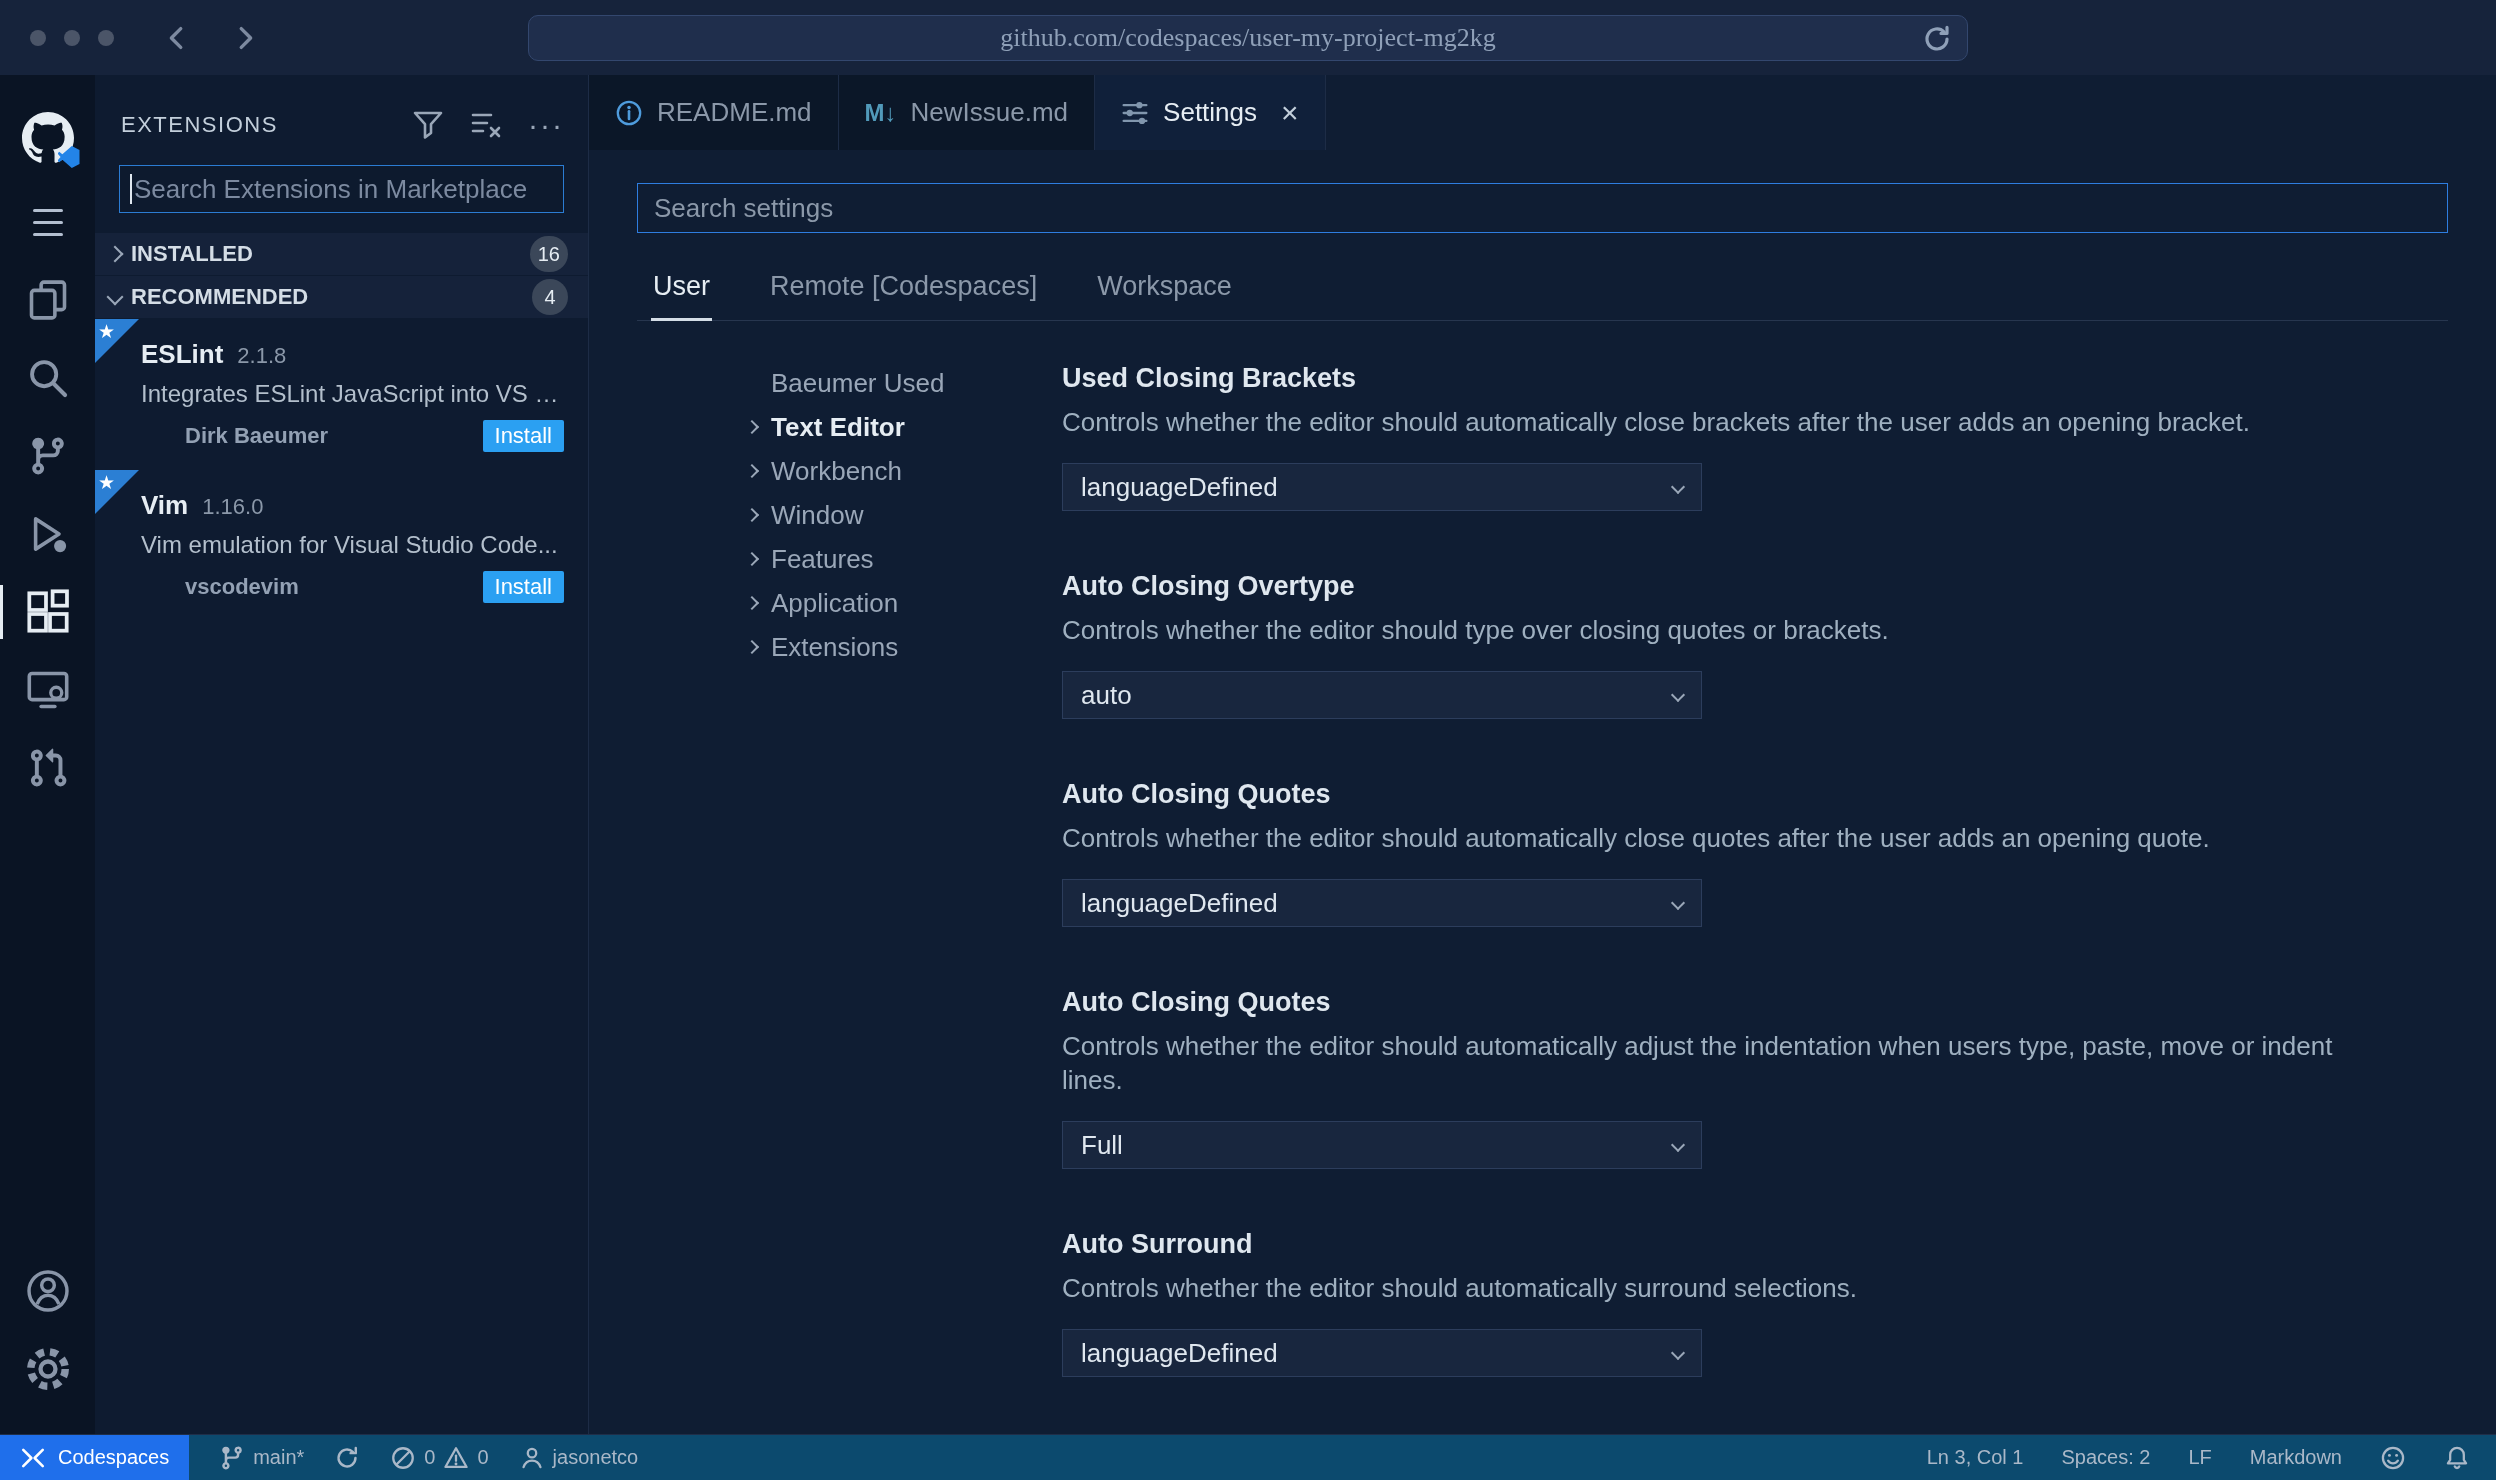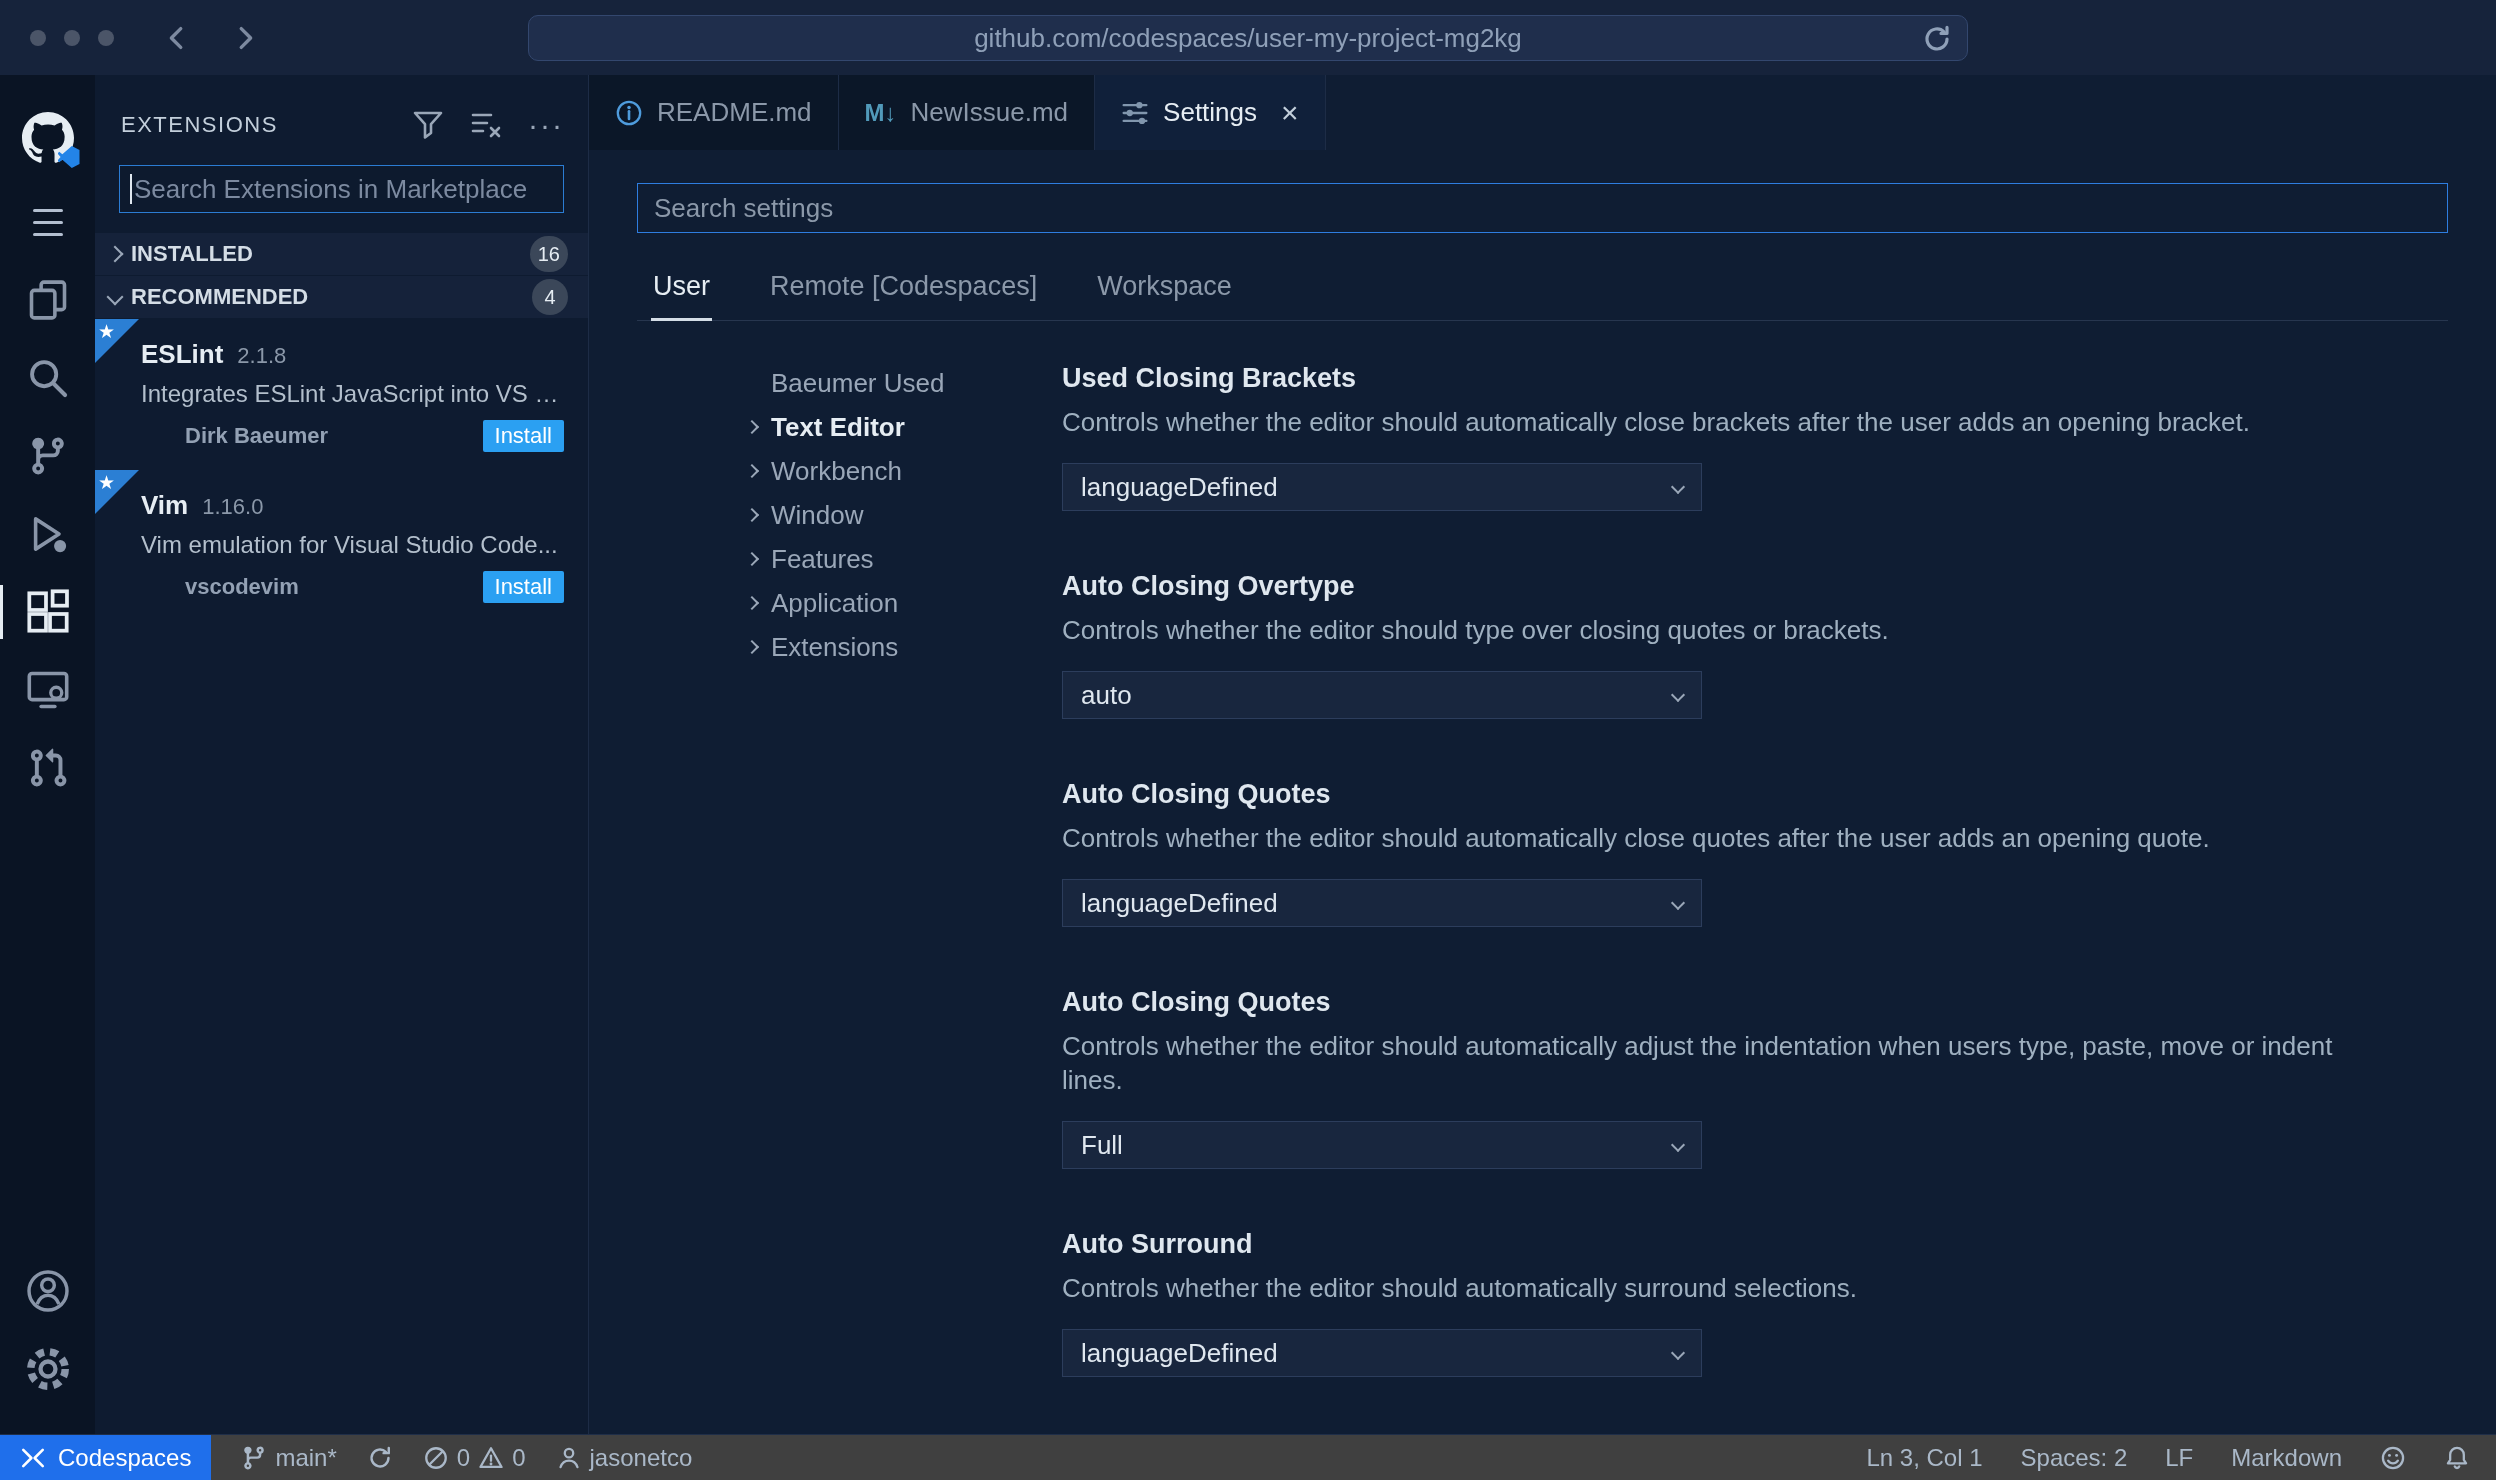--- a/index.html
+++ b/index.html
@@ -7,21 +7,21 @@
   body {
     font-family: "Liberation Sans", sans-serif;
     background:#0d1830; color:#cfd9e4;
     -webkit-font-smoothing:antialiased;
   }
   .window { width:2496px; height:1480px; display:flex; flex-direction:column; }
 
   
   .browser-bar {
     height:75px; background:#16233b; display:flex; align-items:center; flex:0 0 75px;
-    padding:0 30px; position:relative;
+    padding:0 30px; position:relative;font-family:Liberation Serif, serif;
   }
   .traffic-lights { display:flex; gap:18px; margin-right:48px; }
   .traffic-dot { width:16px; height:16px; border-radius:50%; background:#4b5568; }
   .nav-arrows { display:flex; gap:38px; margin-right:40px; }
   .nav-arrow svg { display:block; }
   .url-bar {
     position:absolute; left:528px; width:1440px; height:46px; top:15px;
     background:#1f2e4c; border:1px solid #33476e; border-radius:10px;
     display:flex; align-items:center; justify-content:center;
   }
@@ -133,22 +133,22 @@
   .entry-desc { font-size:26px; color:#9fb0c0; margin-top:10px; line-height:34px; }
   .dropdown {
     width:640px; height:48px; margin-top:24px; background:#18263e; border:1px solid #2c3d5c;
     display:flex; align-items:center; justify-content:space-between; padding:0 18px;
     font-size:26px; color:#dfe7ef; cursor:pointer;
   }
   .dropdown .chev { width:10px; height:10px; border-color:#9aa7b8; }
 
   
   .status-bar {
-    height:46px; flex:0 0 46px; background:#404040; border-top:1px solid #1f2e48;
-    display:flex; align-items:center; font-size:24px; color:#aab8c8;
+    height:46px; flex:0 0 46px; background:#0c4a6e; border-top:1px solid #1f2e48;
+    display:flex; align-items:center; font-size:20px; color:#aab8c8;
   }
   .sb-chip { height:100%; background:#1f6feb; color:#fff; display:flex; align-items:center;
     gap:12px; padding:0 20px; cursor:pointer; }
   .sb-item { display:flex; align-items:center; gap:8px; margin-left:30px; cursor:pointer;text-align:center; }
   .sb-right { margin-left:auto; display:flex; align-items:center; gap:38px; padding-right:26px; }
   .sb-right .sb-item { margin-left:0; }
   svg { display:block; }
 </style>
 </head>
 <body>

